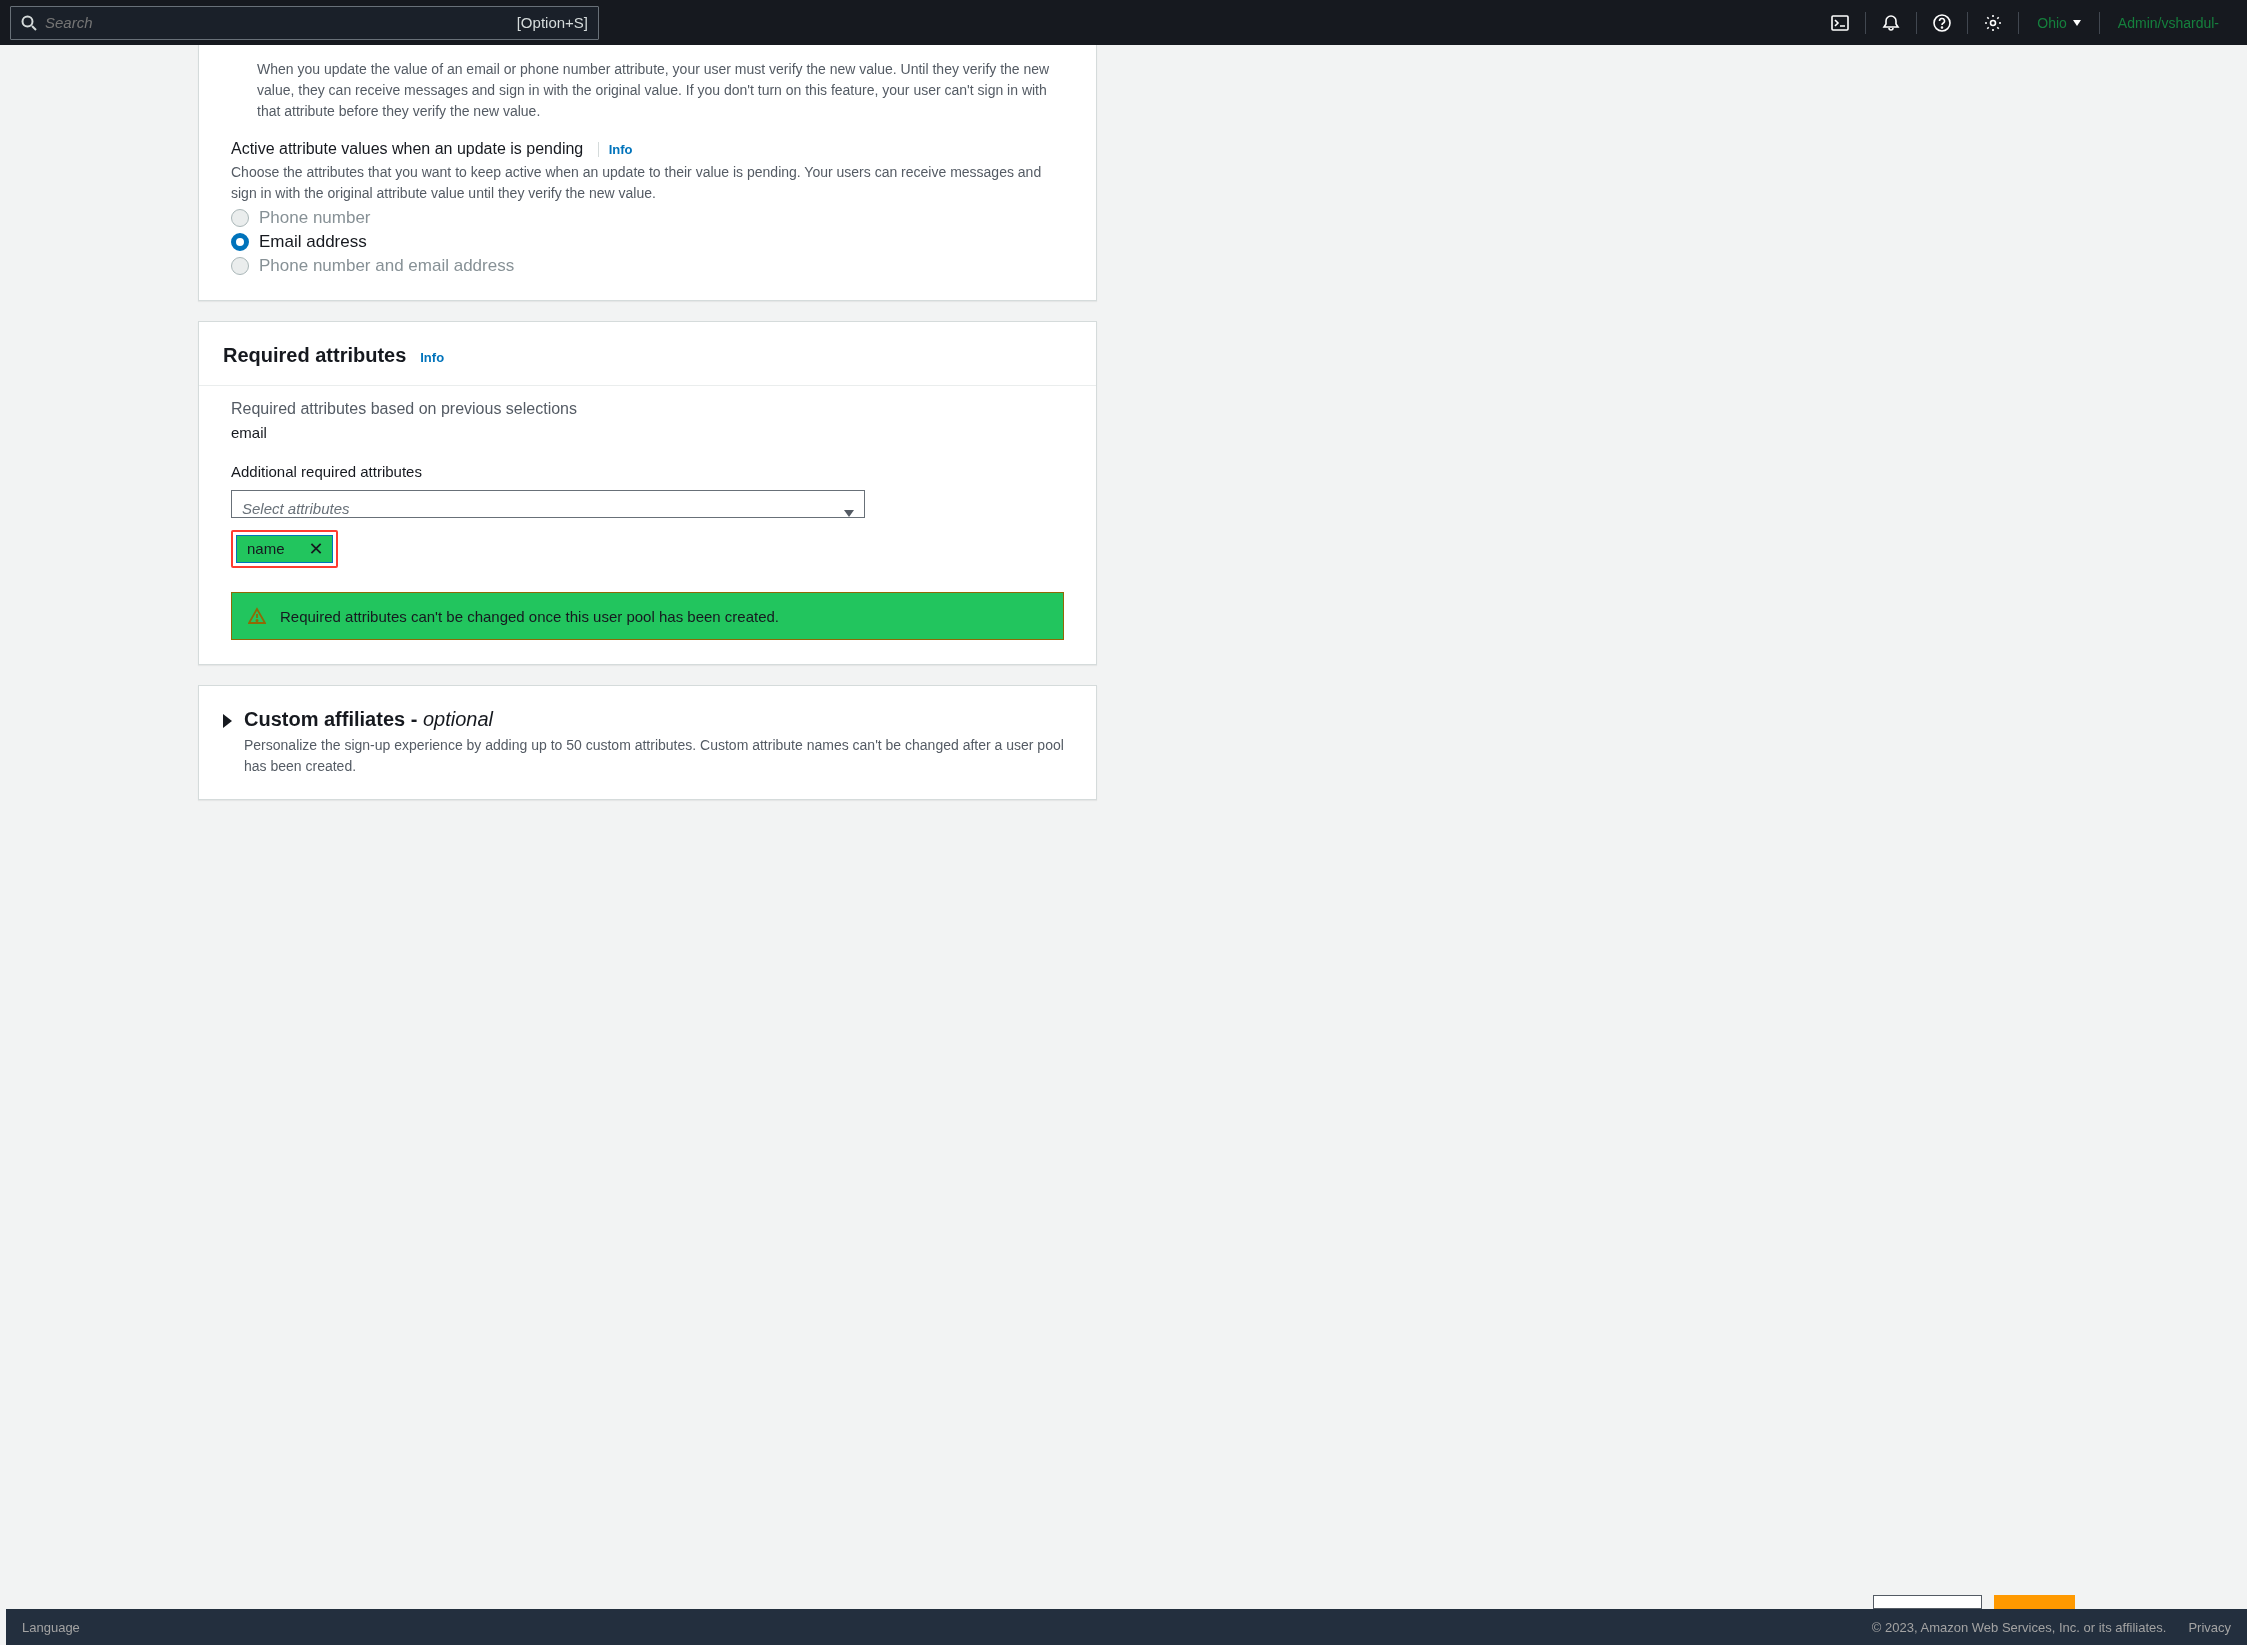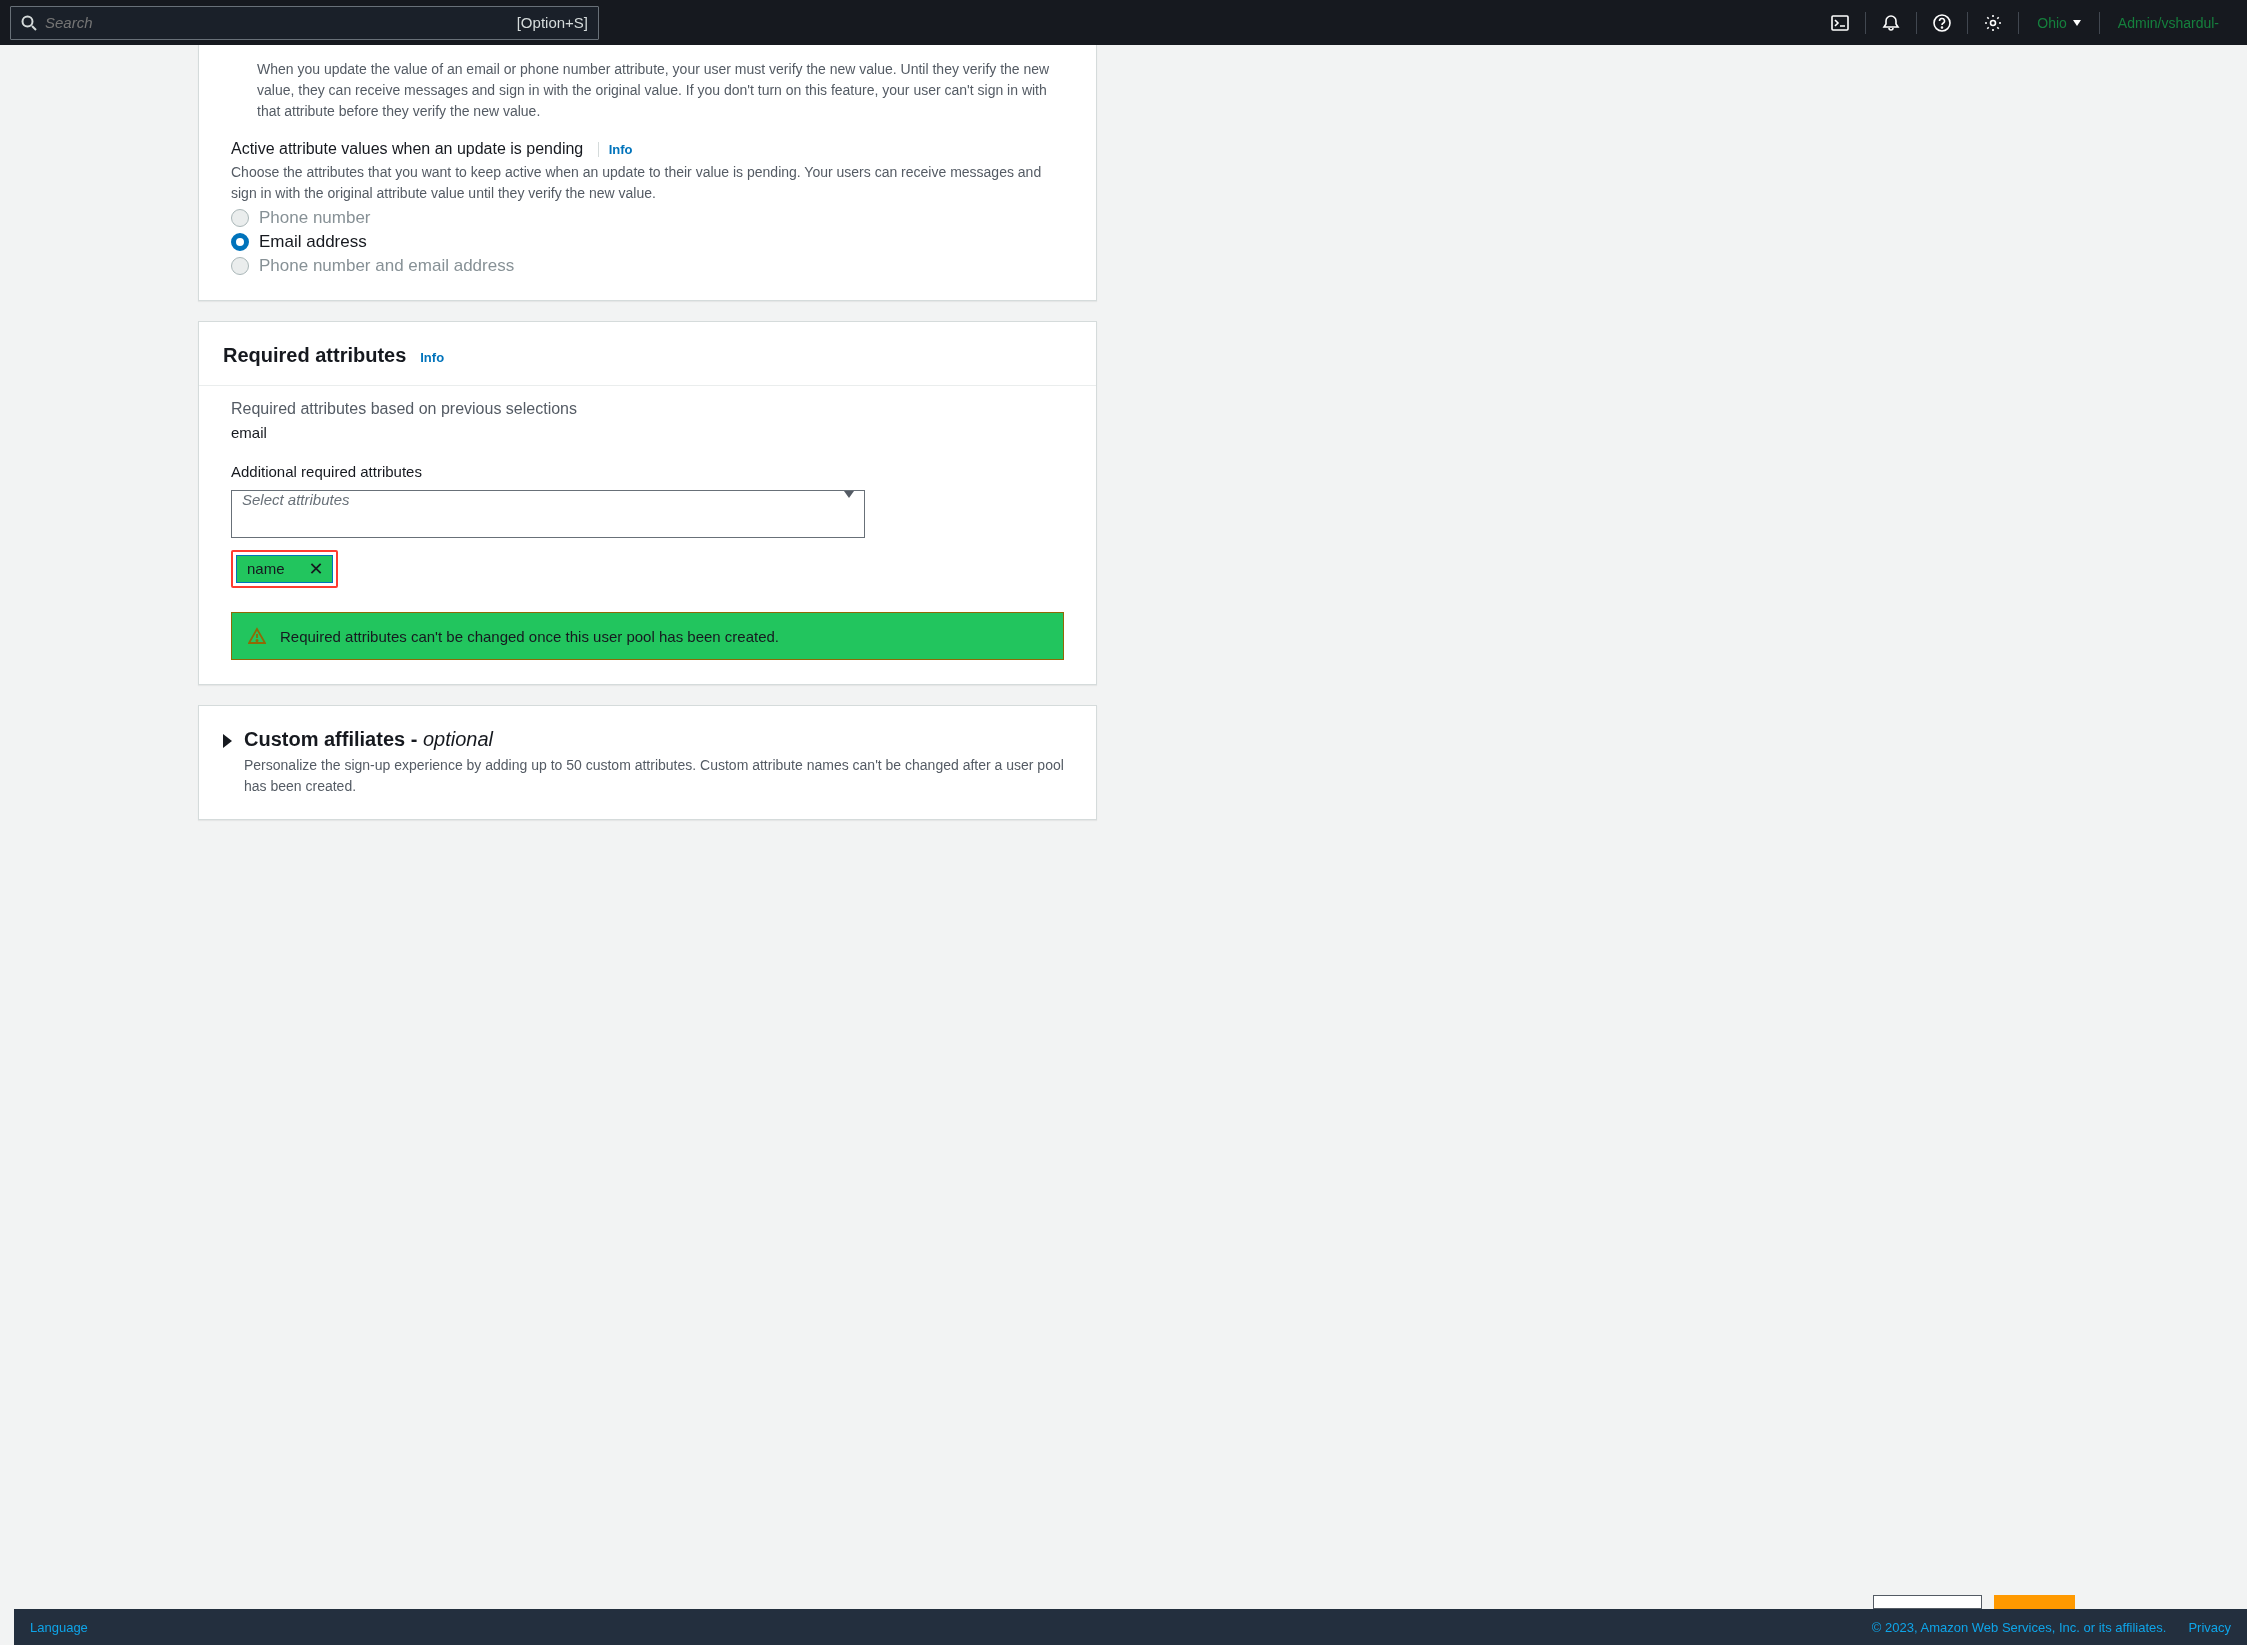--- a/index.html
+++ b/index.html
@@ -140,24 +140,24 @@
     margin-top: 4px;
   }
   .field-label {
     font-size: 15px;
     color: #16191f;
     margin-top: 22px;
     margin-bottom: 10px;
   }
   .select-box {
     border: 1px solid #687078;
-    height: 48px;
+    height: 28px;
     width: 634px;
     display: flex;
-    align-items: flex-start;
+    align-items: flex-end;
     justify-content: space-between;
     padding: 0 10px;
     font-style: italic;
     color: #687078;
     background: #fff;
     font-size: 15px;
   }
   .token-row { margin-top: 12px; }
   .token-highlight {
     border: 2px solid #ff3b30;
@@ -218,23 +218,23 @@
   .expander-desc {
     color: #545b64;
     font-size: 14px;
     line-height: 1.5;
     margin-top: 4px;
   }
 
   
   .footer {
     position: fixed;
-    bottom: 0; left: 14px; right: 0;
+    bottom: 0; left: 6px; right: 0;
     background: #232f3e;
-    color: #0ea5e9;
+    color: #a3a3a3;
     height: 36px;
     display: flex;
     align-items: center;
     padding: 16px 16px;
     font-size: 13px;
     justify-content: space-between;
   }
   .footer-right { display: flex; gap: 22px; }
 
   

